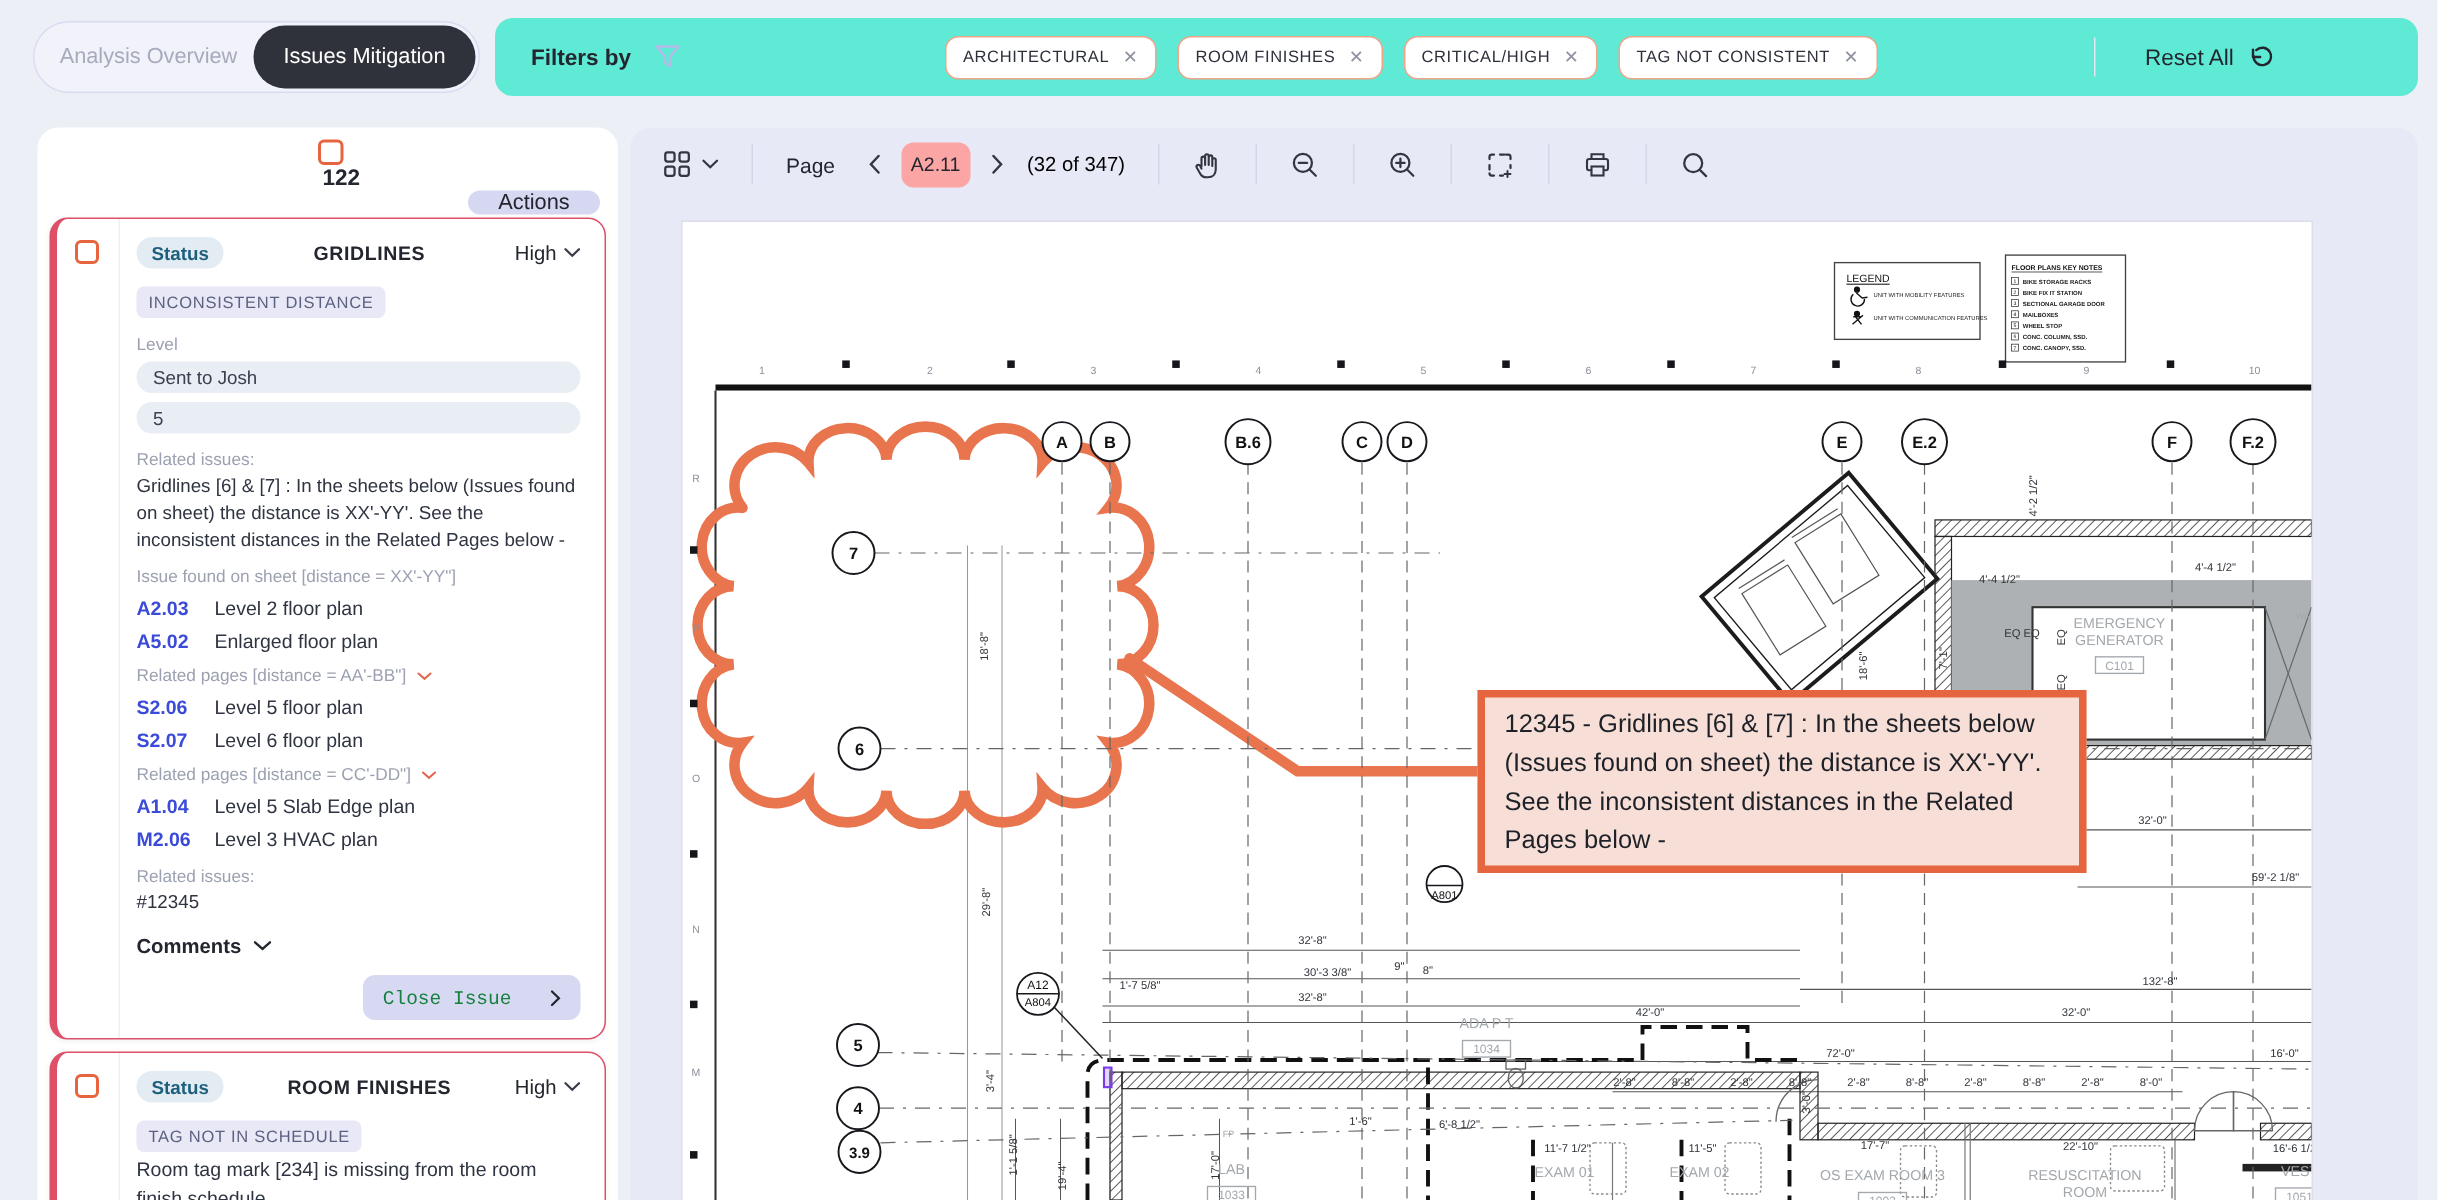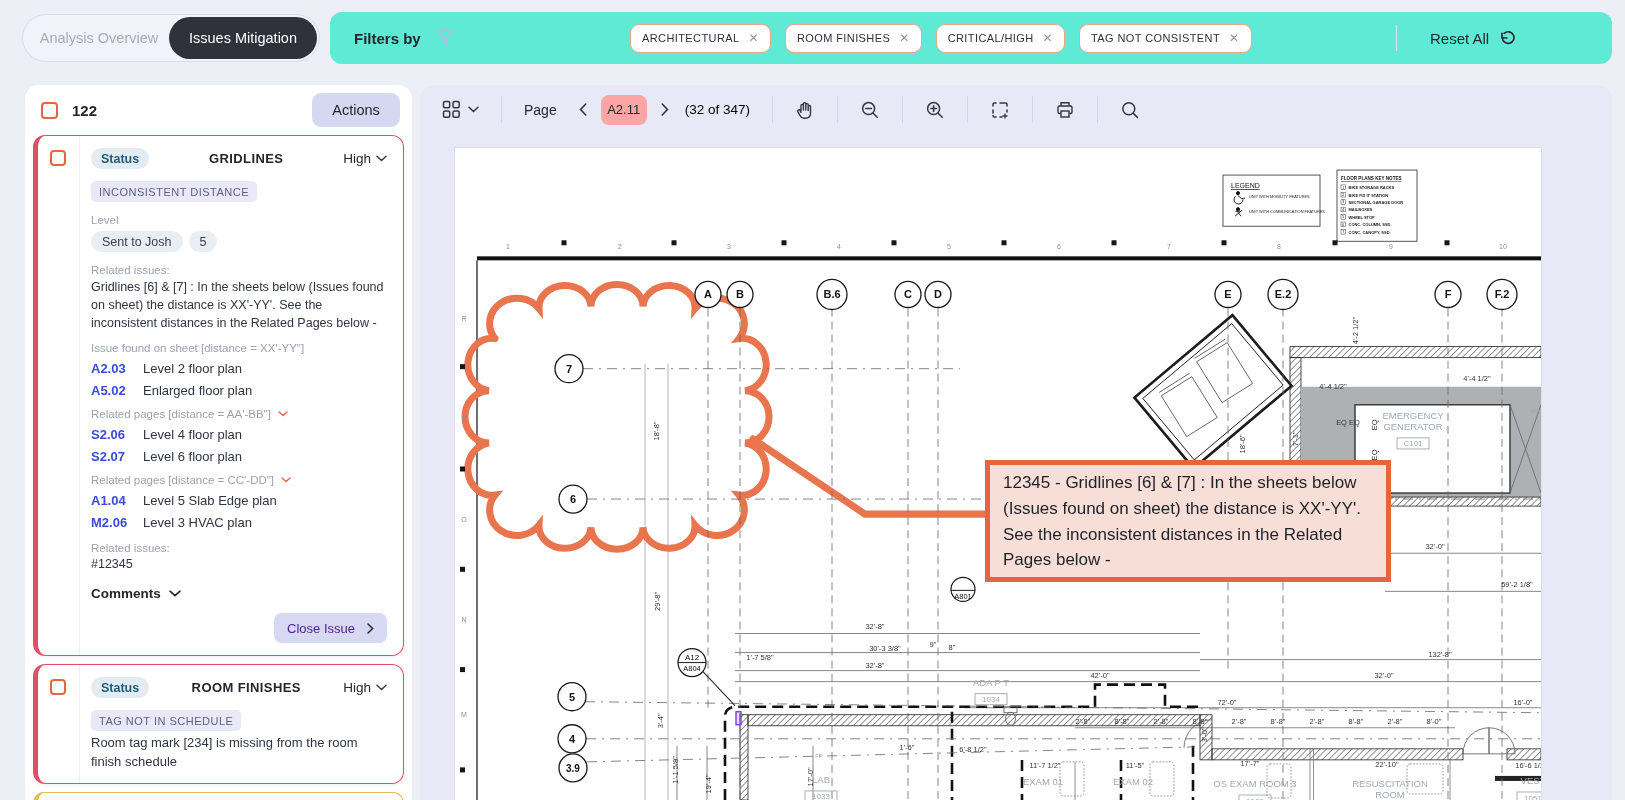--- a/index.html
+++ b/index.html
@@ -16,46 +16,46 @@
   .filters-label { font-size:15px; font-weight:700; margin-left:24px; }
   .funnel { margin-left:14px; }
   .chips { position:absolute; left:300px; display:flex; gap:14px; align-items:center; }
   .chip { display:flex; align-items:center; gap:9px; height:29px; padding:0 11px; border:1.4px solid #f0a488; border-radius:9px; background:#fff; font-size:11px; letter-spacing:.4px; font-weight:500; color:#2e313c; cursor:pointer; }
   .chip .x { color:#8f93a0; font-size:12px; line-height:1; }
   .fb-divider { position:absolute; left:1066px; width:1px; height:26px; background:#e4e6ef; }
   .reset { position:absolute; left:1100px; display:flex; align-items:center; gap:9px; font-size:15px; font-weight:500; cursor:pointer; }
 
   
   .panel { position:absolute; left:25px; top:85px; width:387px; height:715px; background:#fff; border-radius:14px 14px 0 0; padding:8px; display:flex; flex-direction:column; gap:8px; overflow:hidden; }
-  .panel-head { display:flex; align-items:center; height:44px; padding:0 4px 0 8px; }
+  .panel-head { display:flex; align-items:center; height:44px; padding:0 4px 0 8px;flex-direction:column; }
   .cbx { width:17px; height:17px; border:2px solid #e8643f; border-radius:4px; background:#fff; cursor:pointer; flex:none; }
   .panel-count { font-size:15px; font-weight:600; margin-left:14px; }
   .actions-btn { margin-left:auto; width:88px; height:34px; background:#d6d8f1; border:none; border-radius:9px; font-size:14.5px; color:#23262f; font-family:inherit; cursor:pointer; }
 
   .card { border:1.5px solid #dd5068; border-left:5px solid #dd5068; border-radius:12px; background:#fff; display:flex; box-shadow:0 1px 4px rgba(40,40,90,.07); }
   .card-check { width:42px; flex:none; padding:14px 0 0 12px; border-right:1px solid #eef0f5; }
   .card-check .cbx { width:16px; height:16px; }
   .card-body { flex:1; padding:12px 16px 12px 11px; display:flex; flex-direction:column; min-width:0; }
   .card-top { display:flex; align-items:center; }
   .status-badge { background:#e3ecf3; color:#1d5f7d; font-size:12.5px; font-weight:700; height:21px; display:flex; align-items:center; padding:0 10px; border-radius:11px; cursor:pointer; }
   .card-cat { flex:1; text-align:center; font-size:13px; font-weight:700; letter-spacing:.4px; }
   .prio { display:flex; align-items:center; gap:5px; font-size:13.5px; cursor:pointer; }
   .tagpill { margin-top:12px; align-self:flex-start; background:#e8e8f7; color:#5c6180; font-size:11px; letter-spacing:.5px; height:21px; display:flex; align-items:center; padding:0 8px; border-radius:5px; }
   .muted { color:#9ba1b0; font-size:11.5px; }
-  .mt12 { margin-top:12px; } .mt10 { margin-top:10px; } .mt5 { margin-top:5px; }
+  .mt12 { margin-top:12px; } .mt10 { margin-top:10px; } .mt5 { margin-top:5px;flex-direction:column; }
   .pill-row { display:flex; gap:6px; }
   .lblpill { background:#e9edf4; color:#3a4050; font-size:12.5px; height:21px; display:flex; align-items:center; padding:0 11px; border-radius:11px; cursor:pointer; }
   .desc { font-size:12.5px; line-height:1.42; color:#2f3442; margin-top:3px; }
   .sec-title { display:flex; align-items:center; gap:7px; }
   .sheet-row { display:flex; gap:10px; margin-top:7px; align-items:baseline; }
   .sheet-code { font-size:13px; font-weight:700; color:#3a4ad9; min-width:42px; cursor:pointer; }
   .sheet-name { font-size:13px; color:#2f3442; }
   .ref { font-size:12.5px; color:#2f3442; margin-top:3px; }
   .comments { display:flex; align-items:center; gap:8px; font-size:13.5px; font-weight:700; margin-top:15px; cursor:pointer; }
-  .close-btn { margin-top:12px; align-self:flex-end; height:30px; display:flex; align-items:center; gap:12px; background:#d7d9f2; border:none; border-radius:8px; padding:0 13px; font-size:13px; font-family:Liberation Sans, sans-serif; color:#4c1d95; cursor:pointer; }
+  .close-btn { margin-top:12px; align-self:flex-end; height:30px; display:flex; align-items:center; gap:26px; background:#d7d9f2; border:none; border-radius:8px; padding:0 13px; font-size:13px; font-family:Liberation Mono, monospace; color:#15803d; cursor:pointer; }
   .card-yellow { border:1.5px solid #e6bc55; border-left:5px solid #e6bc55; border-radius:12px; min-height:22px; flex:none; background:#fff; }
 
   
   .viewer { position:absolute; left:420px; top:85px; width:1192px; height:715px; background:#e7e9f6; border-radius:14px 14px 0 0; overflow:hidden; }
   .toolbar { display:flex; align-items:center; height:49px; padding-left:22px; }
   .tb-div { width:1px; height:27px; background:#d4d6ea; margin:0 0 0 22px; }
   .tb-item { margin-left:22px; display:flex; align-items:center; color:#33363f; cursor:pointer; }
   .page-label { font-size:14px; margin-left:22px; }
   .page-box { width:46px; height:30px; background:#fca5a5; border-radius:8px; display:flex; align-items:center; justify-content:center; font-size:13px; margin-left:14px; }
   .page-count { font-size:13.5px; color:#000000; margin-left:16px; }
@@ -154,21 +154,21 @@
         </div>
 
         <div class="sec-title mt10">
           <span class="muted">Related pages [distance = AA'-BB"]</span>
           <svg class="icon" width="10" height="6" viewBox="0 0 10 6">
               <path d="M1,1 L5,4.6 L9,1" fill="none" stroke="#e0694f" stroke-width="1.4" stroke-linecap="round"></path>
             </svg>
         </div>
         <div class="sheet-row">
           <span class="sheet-code">S2.06</span>
-          <span class="sheet-name">Level 4 floor plan</span>
+          <span class="sheet-name">Level 5 floor plan</span>
         </div>
         <div class="sheet-row">
           <span class="sheet-code">S2.07</span>
           <span class="sheet-name">Level 6 floor plan</span>
         </div>
 
         <div class="sec-title mt10">
           <span class="muted">Related pages [distance = CC'-DD"]</span>
           <svg class="icon" width="10" height="6" viewBox="0 0 10 6">
               <path d="M1,1 L5,4.6 L9,1" fill="none" stroke="#e0694f" stroke-width="1.4" stroke-linecap="round"></path>

